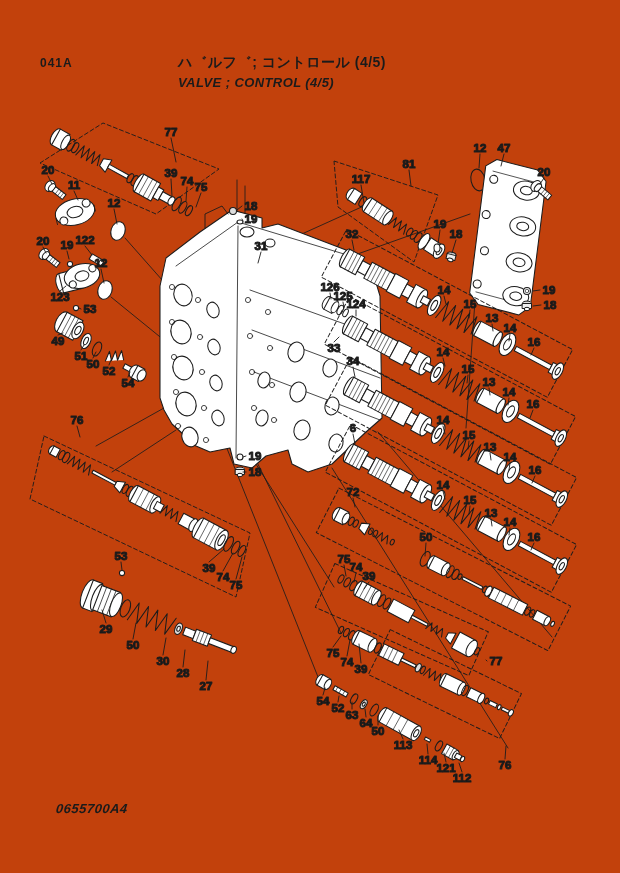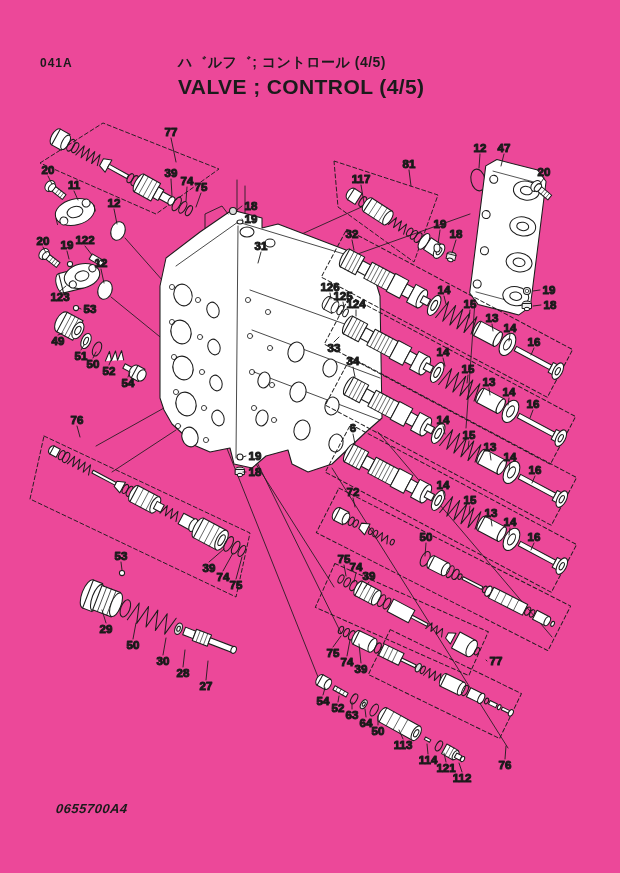--- a/index.html
+++ b/index.html
@@ -1,21 +1,21 @@
 <!DOCTYPE html>
 <html><head>
 <meta charset="utf-8">
 <style>
   html,body{margin:0;padding:0;background:#fff;}
   body{width:620px;height:873px;position:relative;overflow:hidden;
        font-family:"Liberation Sans","DejaVu Sans",sans-serif;color:#1b1b1b;}
-  .sheet{position:absolute;inset:0;background:#ec4899;}
+  .sheet{position:absolute;inset:0;background:#c2410c;}
   .page-code{position:absolute;left:40px;top:56px;font-size:12px;font-weight:bold;letter-spacing:1px;}
   .title-jp{position:absolute;left:178px;top:54px;font-size:14px;font-weight:bold;letter-spacing:.5px;text-align:right;}
-  .title-en{position:absolute;left:178px;top:75px;font-size:21px;font-weight:bold;letter-spacing:.4px;}
+  .title-en{position:absolute;left:178px;top:75px;font-size:13px;font-weight:bold;letter-spacing:.4px;font-style:italic;}
   .draw-no{position:absolute;left:56px;top:801px;font-size:13px;font-weight:bold;
            font-style:italic;transform:skewX(-6deg);letter-spacing:.5px;}
   svg#diagram{position:absolute;left:0;top:0;}
   .plabel{font:bold 11.5px "Liberation Sans","DejaVu Sans",sans-serif;fill:#161616;text-anchor:middle;}
   .leader{stroke:#1c1c1c;stroke-width:.9;fill:none;}
 </style>
 </head>
 <body>
 
 <div class="sheet">

